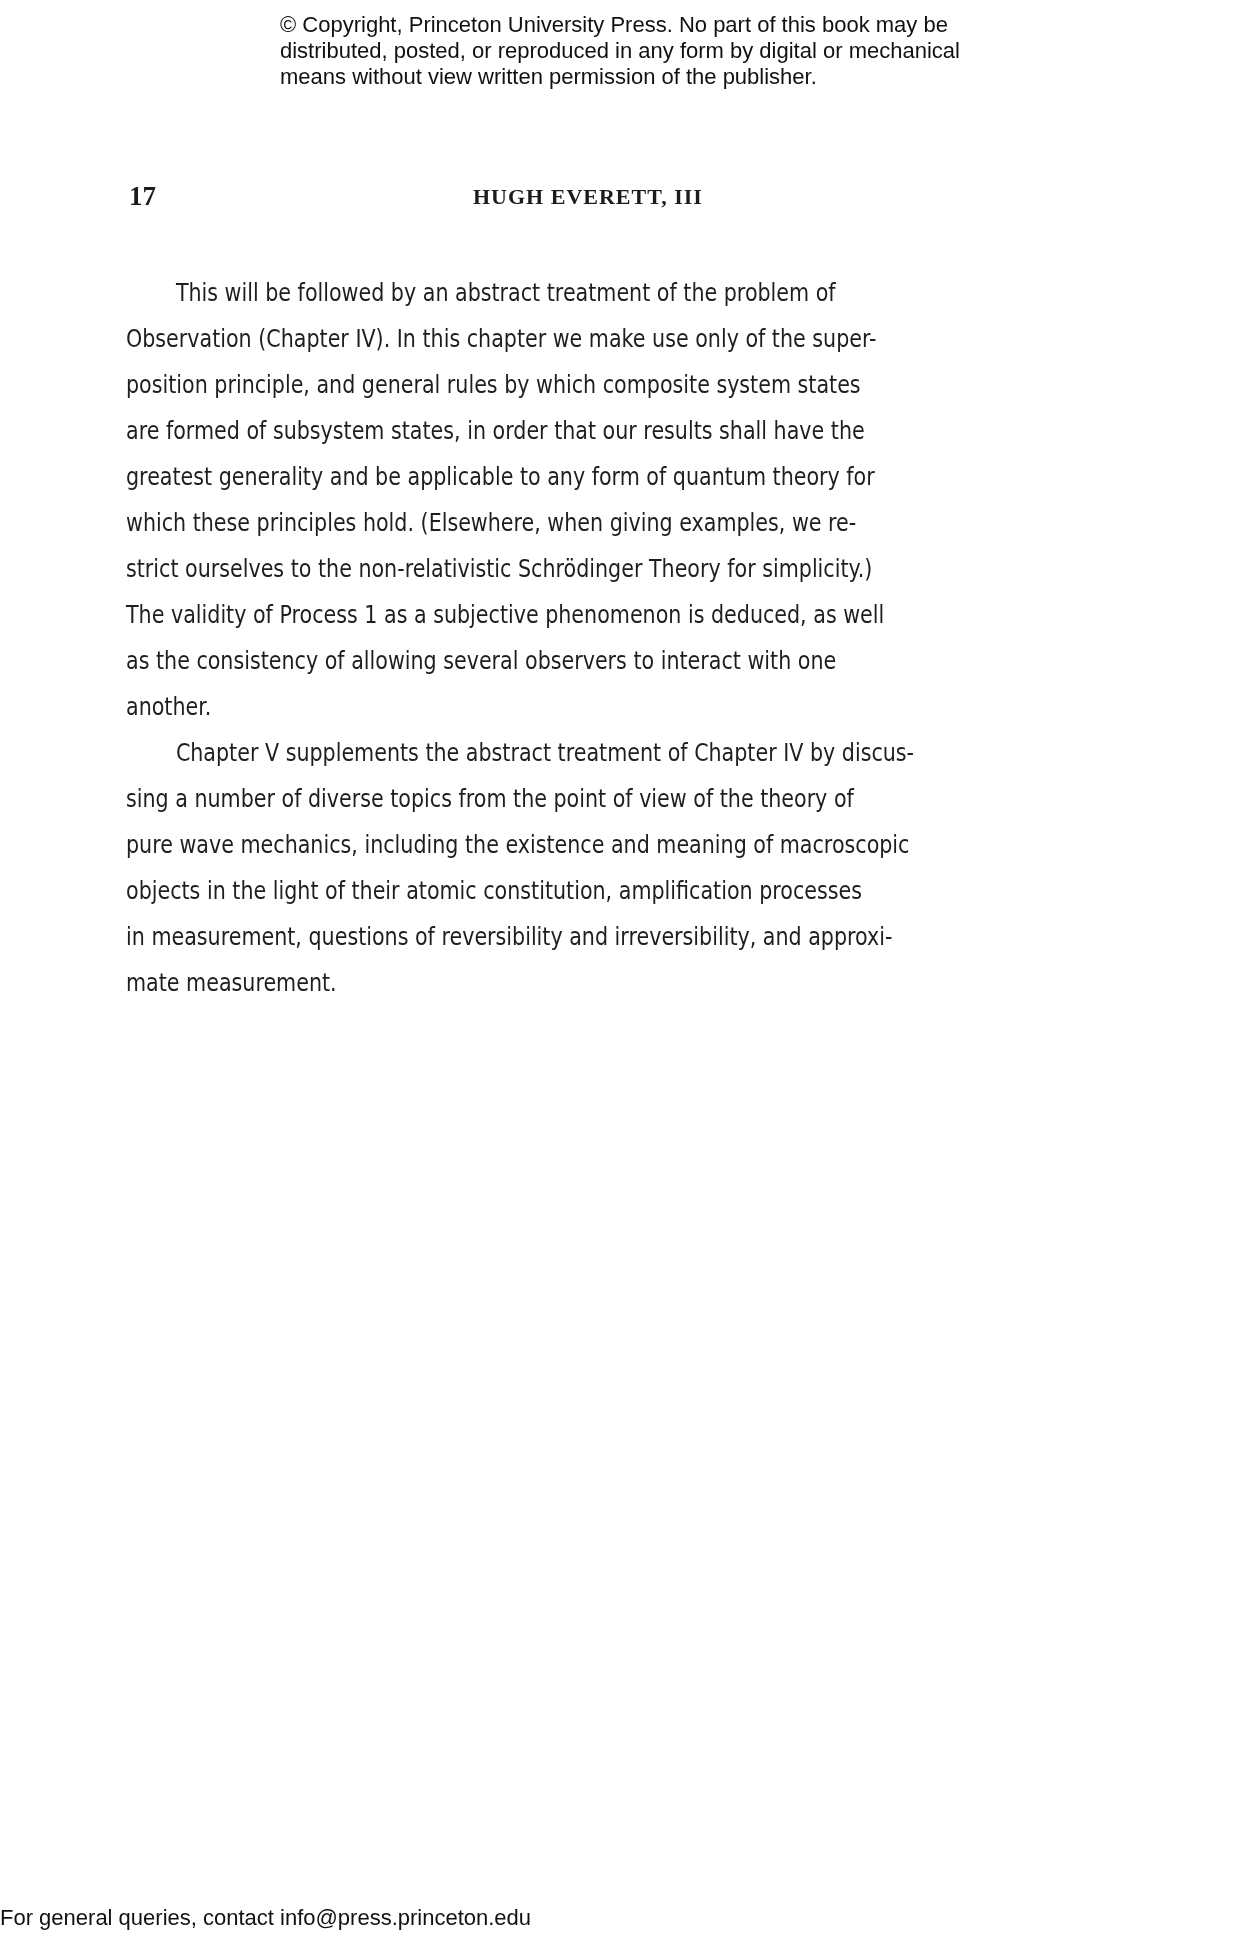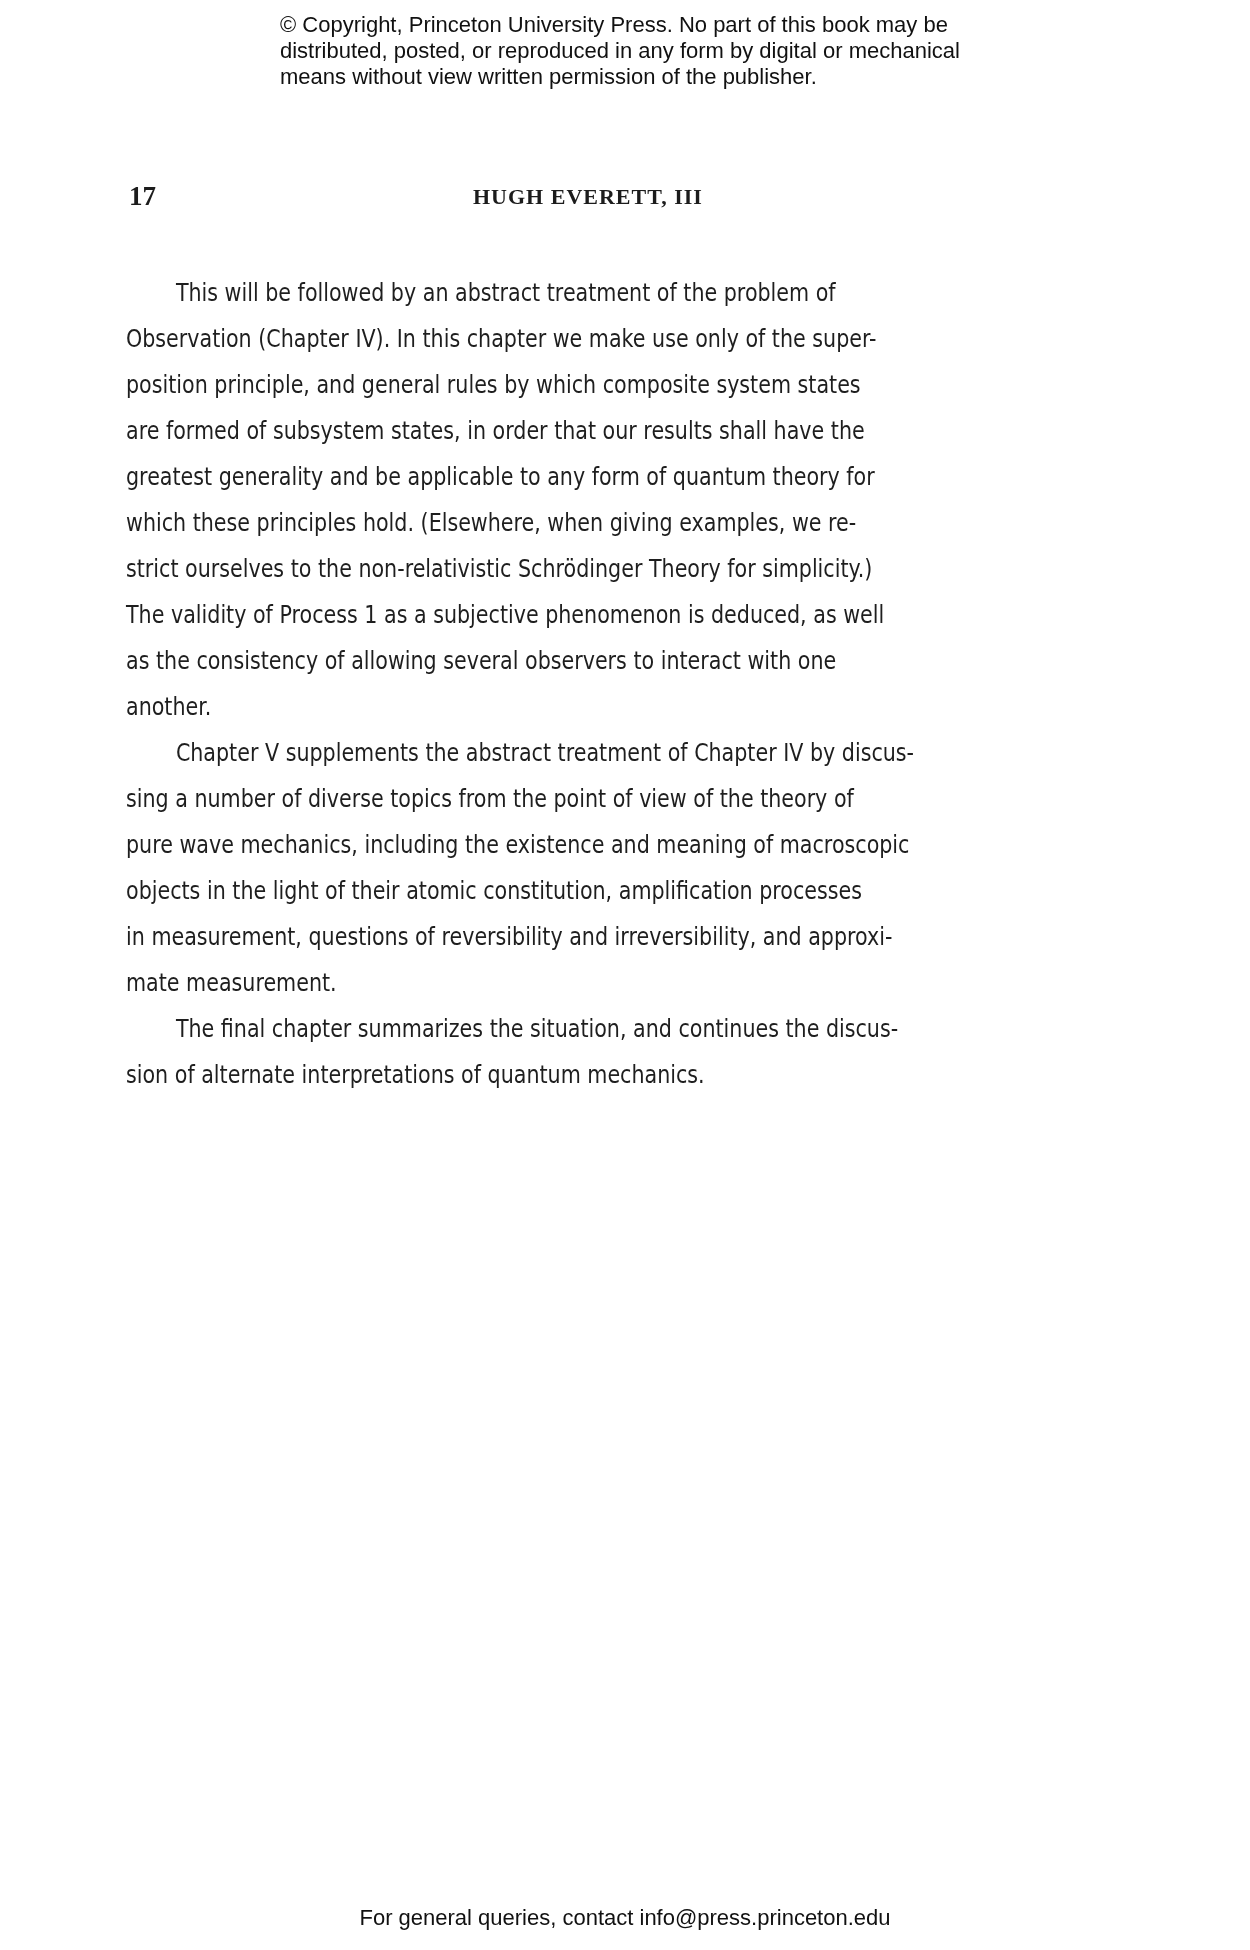--- a/index.html
+++ b/index.html
@@ -65,21 +65,21 @@
       transform: scaleX(0.86);
       transform-origin: left center;
     }
     .line.indent { padding-left: 58px; }
     .para { margin-bottom: 0; }
     .footer {
       position: absolute;
       left: 0;
       top: 1905px;
       width: 1250px;
-      text-align: center;
+      text-align: left;
       font-family: "Liberation Sans", sans-serif;
       font-size: 22px;
       color: #111111;
     }
   </style>
 </head>
 <body>
 
 <div class="copyright">
   <div>© Copyright, Princeton University Press. No part of this book may be</div>
@@ -106,19 +106,15 @@
     <div class="line">another.</div>
   </div>
   <div class="para">
     <div class="line indent">Chapter V supplements the abstract treatment of Chapter IV by discus-</div>
     <div class="line">sing a number of diverse topics from the point of view of the theory of</div>
     <div class="line">pure wave mechanics, including the existence and meaning of macroscopic</div>
     <div class="line">objects in the light of their atomic constitution, amplification processes</div>
     <div class="line">in measurement, questions of reversibility and irreversibility, and approxi-</div>
     <div class="line">mate measurement.</div>
   </div>
-  <div class="para">
-    <div class="line indent">The final chapter summarizes the situation, and continues the discus-</div>
-    <div class="line">sion of alternate interpretations of quantum mechanics.</div>
-  </div>
 </div>
 
 <div class="footer">For general queries, contact info@press.princeton.edu</div>
 
 </body></html>

